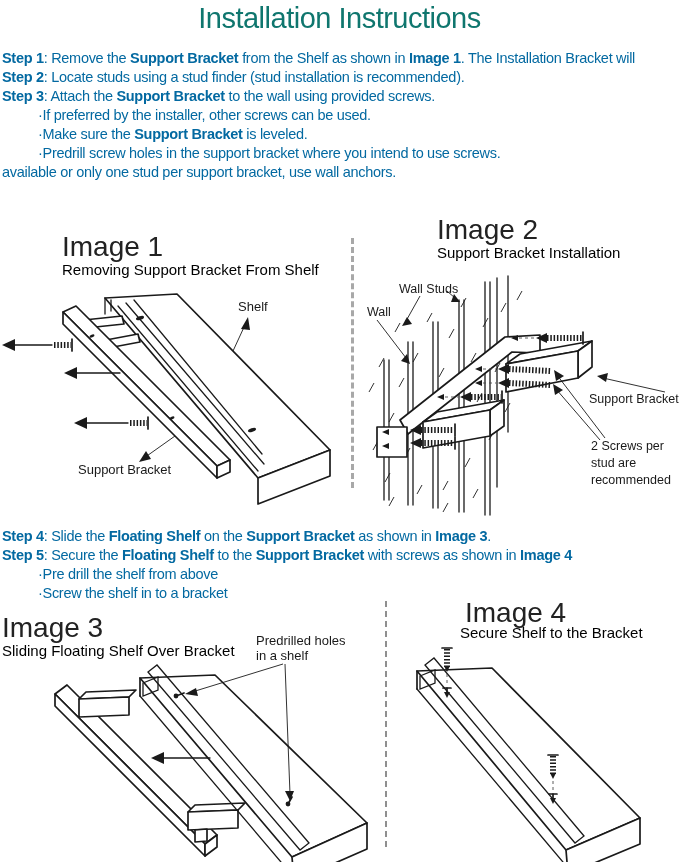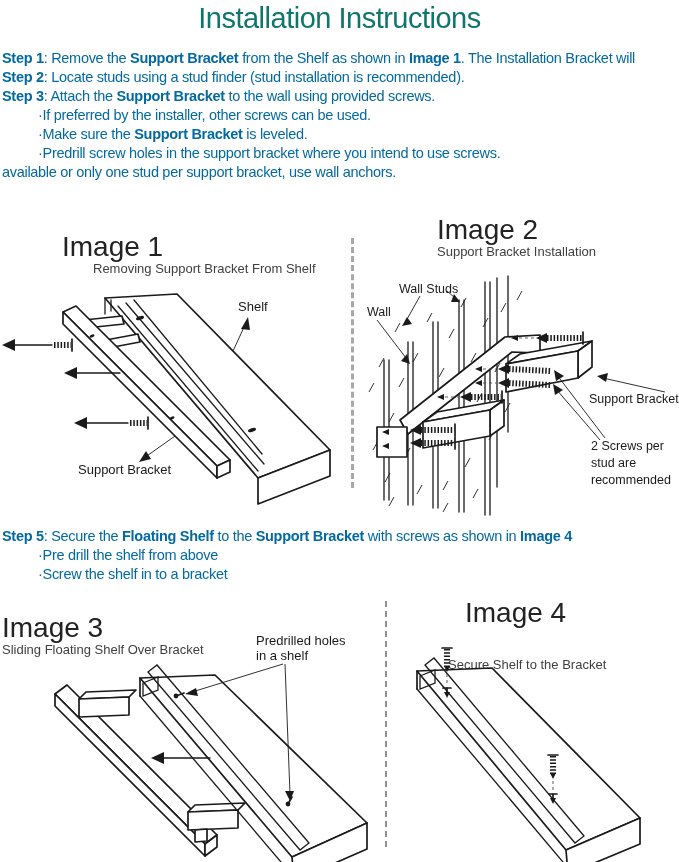--- a/index.html
+++ b/index.html
@@ -12,25 +12,25 @@
   .textblock { position:absolute; left:2px; font-size:14.5px; line-height:19px;
                letter-spacing:-0.3px; color:#0369a1; }
   #block-top { top:49px; width:676px; }
   #block-mid { top:527px; width:676px; }
   .line { white-space:nowrap; }
   .ind1 { padding-left:36px; }
   .ind2 { padding-left:44px; }
   .b { font-weight:bold; }
 
   .fig-head { position:absolute; margin:0; font-size:28px; font-weight:400; color:#222; letter-spacing:0; }
-  .fig-cap  { position:absolute; margin:0; font-size:13px; font-weight:400; color:#404040; }
-  #head1 { left:62px;  top:231px; }  #cap1 { left:62px;  top:261px;margin-left:31px; }
+  .fig-cap  { position:absolute; margin:0; font-size:15px; font-weight:400; color:#000000; }
+  #head1 { left:62px;  top:231px; }  #cap1 { left:62px;  top:261px; }
   #head2 { left:437px; top:214px; }  #cap2 { left:437px; top:244px; }
   #head3 { left:2px;   top:612px; }  #cap3 { left:2px;   top:642px; }
-  #head4 { left:465px; top:597px; }  #cap4 { left:448px; top:624px;margin-top:33px; }
+  #head4 { left:465px; top:597px; }  #cap4 { left:460px; top:624px; }
 
   .divider { position:absolute; width:0; }
   #divider1 { left:351px; top:238px; height:250px; border-left:3px dashed #a8a8a8; }
   #divider2 { left:385px; top:601px; height:246px; border-left:2px dashed #8f8f8f; }
 
   svg { position:absolute; overflow:hidden; }
   #fig1 { left:0px;   top:278px; }
   #fig2 { left:355px; top:272px; }
   #fig3 { left:0px;   top:628px; }
   #fig4 { left:388px; top:638px; }
@@ -70,20 +70,23 @@
     </div>
     <div class="line ind1">
       <span>·Predrill screw holes in the support bracket where you intend to use screws.</span>
     </div>
     <div class="line">
       <span>available or only one stud per support bracket, use wall anchors.</span>
     </div>
   </div>
 
   <div id="block-mid" class="textblock">
+    <div class="line">
+      <span class="b">Step 4</span><span>: Slide the </span><span class="b">Floating Shelf</span><span> on the </span><span class="b">Support Bracket</span><span> as shown in </span><span class="b">Image 3</span><span>.</span>
+    </div>
     <div class="line">
       <span class="b">Step 5</span><span>: Secure the </span><span class="b">Floating Shelf</span><span> to the </span><span class="b">Support Bracket</span><span> with screws as shown in </span><span class="b">Image 4</span>
     </div>
     <div class="line ind1">
       <span>·Pre drill the shelf from above</span>
     </div>
     <div class="line ind1">
       <span>·Screw the shelf in to a bracket</span>
     </div>
   </div>

